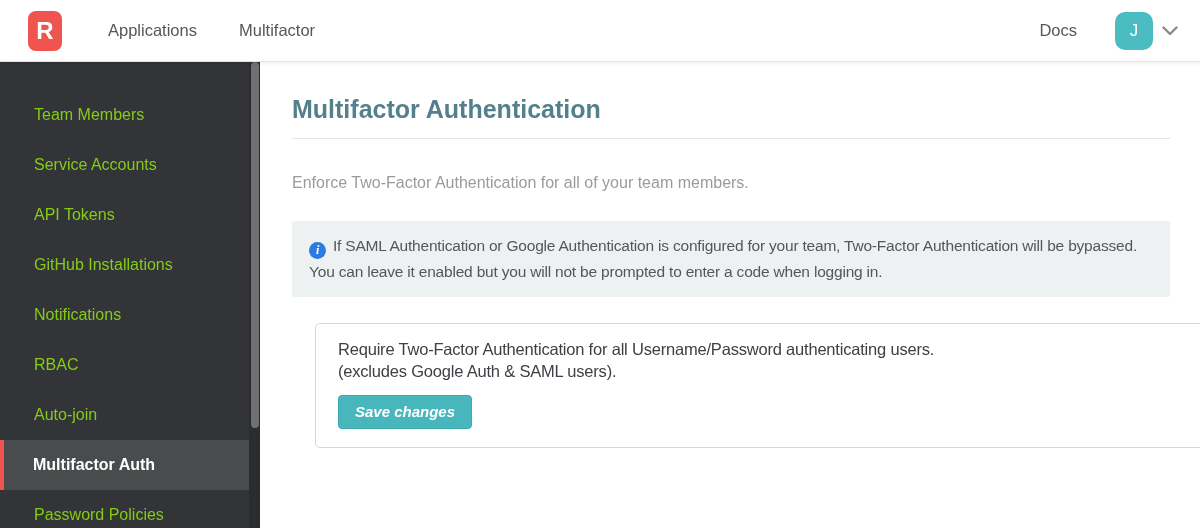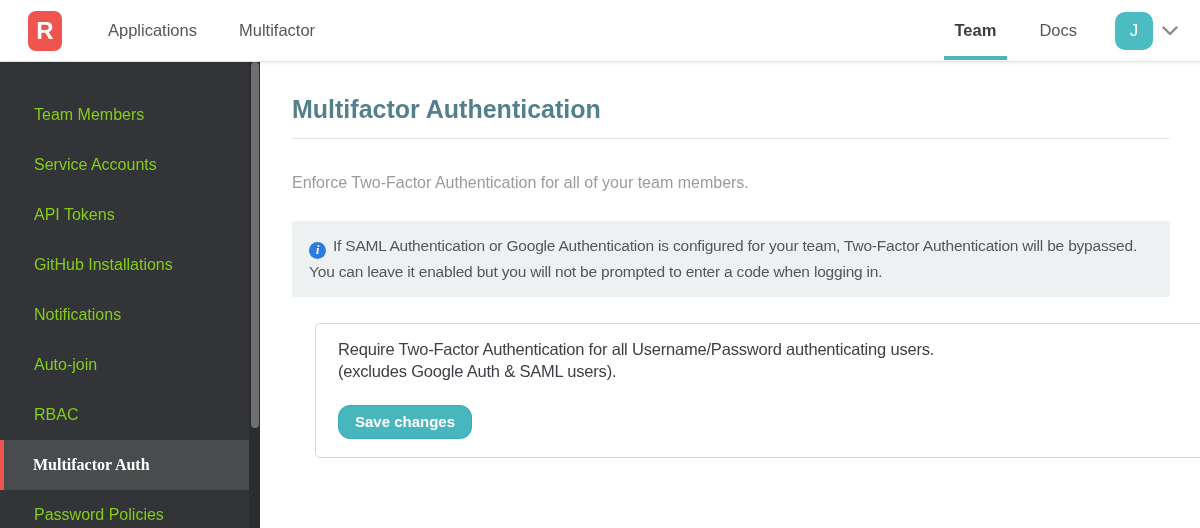--- a/index.html
+++ b/index.html
@@ -50,21 +50,21 @@
   .sb-thumb {
     position: absolute; top: 0; right: 1.5px; width: 8px; height: 366px;
     background: #707070; border-radius: 4px; cursor: grab;
   }
   .sb-item {
     height: 50px; display: flex; align-items: center; padding-left: 34px;
     font-size: 16px; color: #84cc16; cursor: pointer; width: 249px;
   }
   .sb-item.active {
     background: #494b4d; border-left: 4px solid #f0544f; padding-left: 29px;
-    color: #ffffff; font-weight: bold; font-family: Liberation Serif, serif;
+    color: #ffffff; font-weight: bold;
   }
 
   
   .main {
     position: absolute; top: 62px; left: 260px; width: 940px; height: 466px;
     background: #ffffff; padding: 33px 30px 0 32px;
   }
   .page-title { font-size: 25px; font-weight: bold; color: #53808c; line-height: 28px; }
   .rule { border: none; border-top: 1px solid #e5e5e5; margin-top: 15px; }
   .subtitle { margin-top: 35px; font-size: 16px; color: #9b9b9e; }
@@ -88,60 +88,60 @@
   .card-text span { display: block; }
   .toggle {
     width: 54px; height: 28px; border-radius: 14px; background: #8fa9b3;
     position: relative; cursor: pointer; flex: 0 0 auto; margin: 3px 16px 0 20px;
   }
   .toggle-knob {
     position: absolute; top: 2px; left: 2px; width: 24px; height: 24px;
     border-radius: 50%; background: #ffffff; box-shadow: 0 1px 2px rgba(0,0,0,0.15);
   }
   .save-btn {
-    margin-top: 23px; display: inline-block; background: #48b6bd;
-    border: 1px solid #3caab2; border-radius: 12px; color: #ffffff;
+    margin-top: 13px; display: inline-block; background: #48b6bd;
+    border: 1px solid #3caab2; border-radius: 4px; color: #ffffff;
     font-weight: bold; font-size: 15px; padding: 7px 16px 8px 16px; cursor: pointer;
     font-family: "Liberation Sans", sans-serif;
+    font-style: italic;
   }
 </style>
 </head>
 <body>
 
 <header class="topbar">
   <div class="logo">
     <span>R</span>
   </div>
   <nav class="nav-left">
     <div class="nav-item">Applications</div>
     <div class="nav-item">Multifactor</div>
   </nav>
   <div class="spacer"></div>
   <nav class="nav-right">
-    <div class="nav-item active">Team</div>
     <div class="nav-item">Docs</div>
   </nav>
   <div class="avatar">
     <span>J</span>
   </div>
   <div class="chevron">
     <svg width="16" height="10" viewBox="0 0 16 10">
       <polyline points="1.5,1.5 8,8 14.5,1.5" fill="none" stroke="#8a8a8a" stroke-width="2.4" stroke-linecap="round" stroke-linejoin="round"></polyline>
     </svg>
   </div>
 </header>
 
 <aside class="sidebar">
   <div class="sb-item">Team Members</div>
   <div class="sb-item">Service Accounts</div>
   <div class="sb-item">API Tokens</div>
   <div class="sb-item">GitHub Installations</div>
   <div class="sb-item">Notifications</div>
+  <div class="sb-item">RBAC</div>
   <div class="sb-item">Auto-join</div>
-  <div class="sb-item">RBAC</div>
   <div class="sb-item active">Multifactor Auth</div>
   <div class="sb-item">Password Policies</div>
 
   <div class="sb-track">
     <div class="sb-thumb"></div>
   </div>
 </aside>
 
 <main class="main">
   <h1 class="page-title">Multifactor Authentication</h1>

